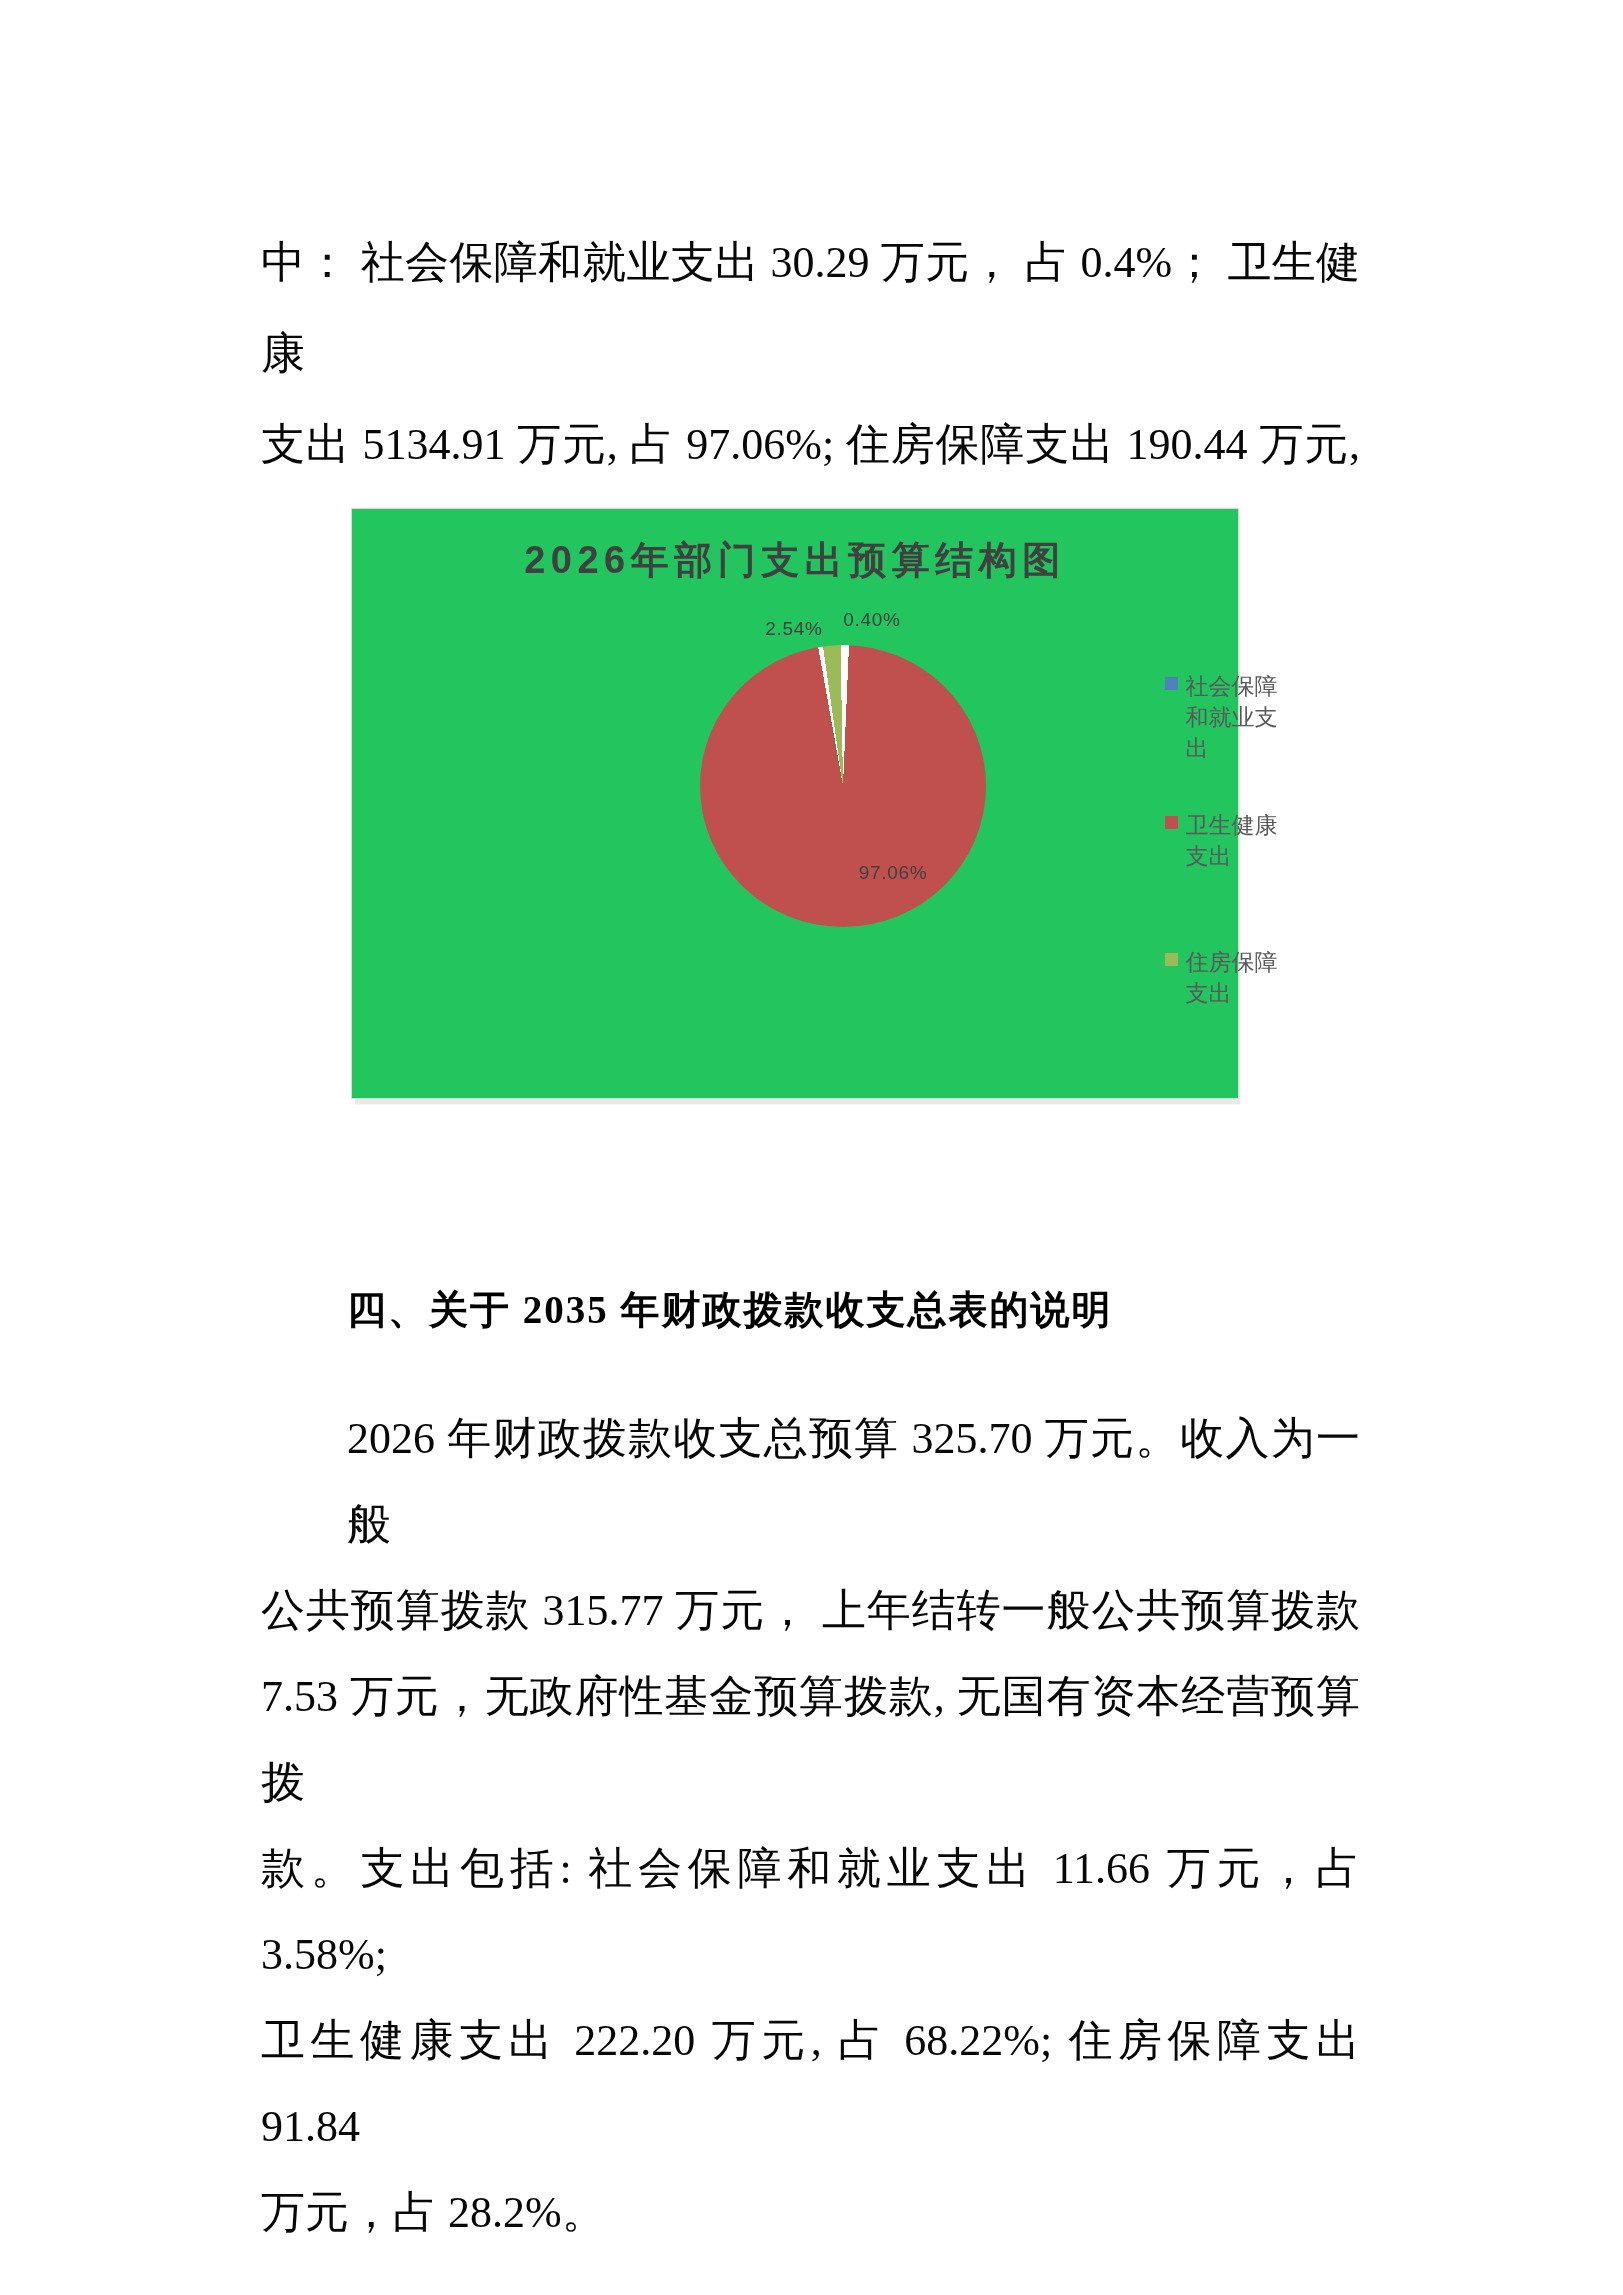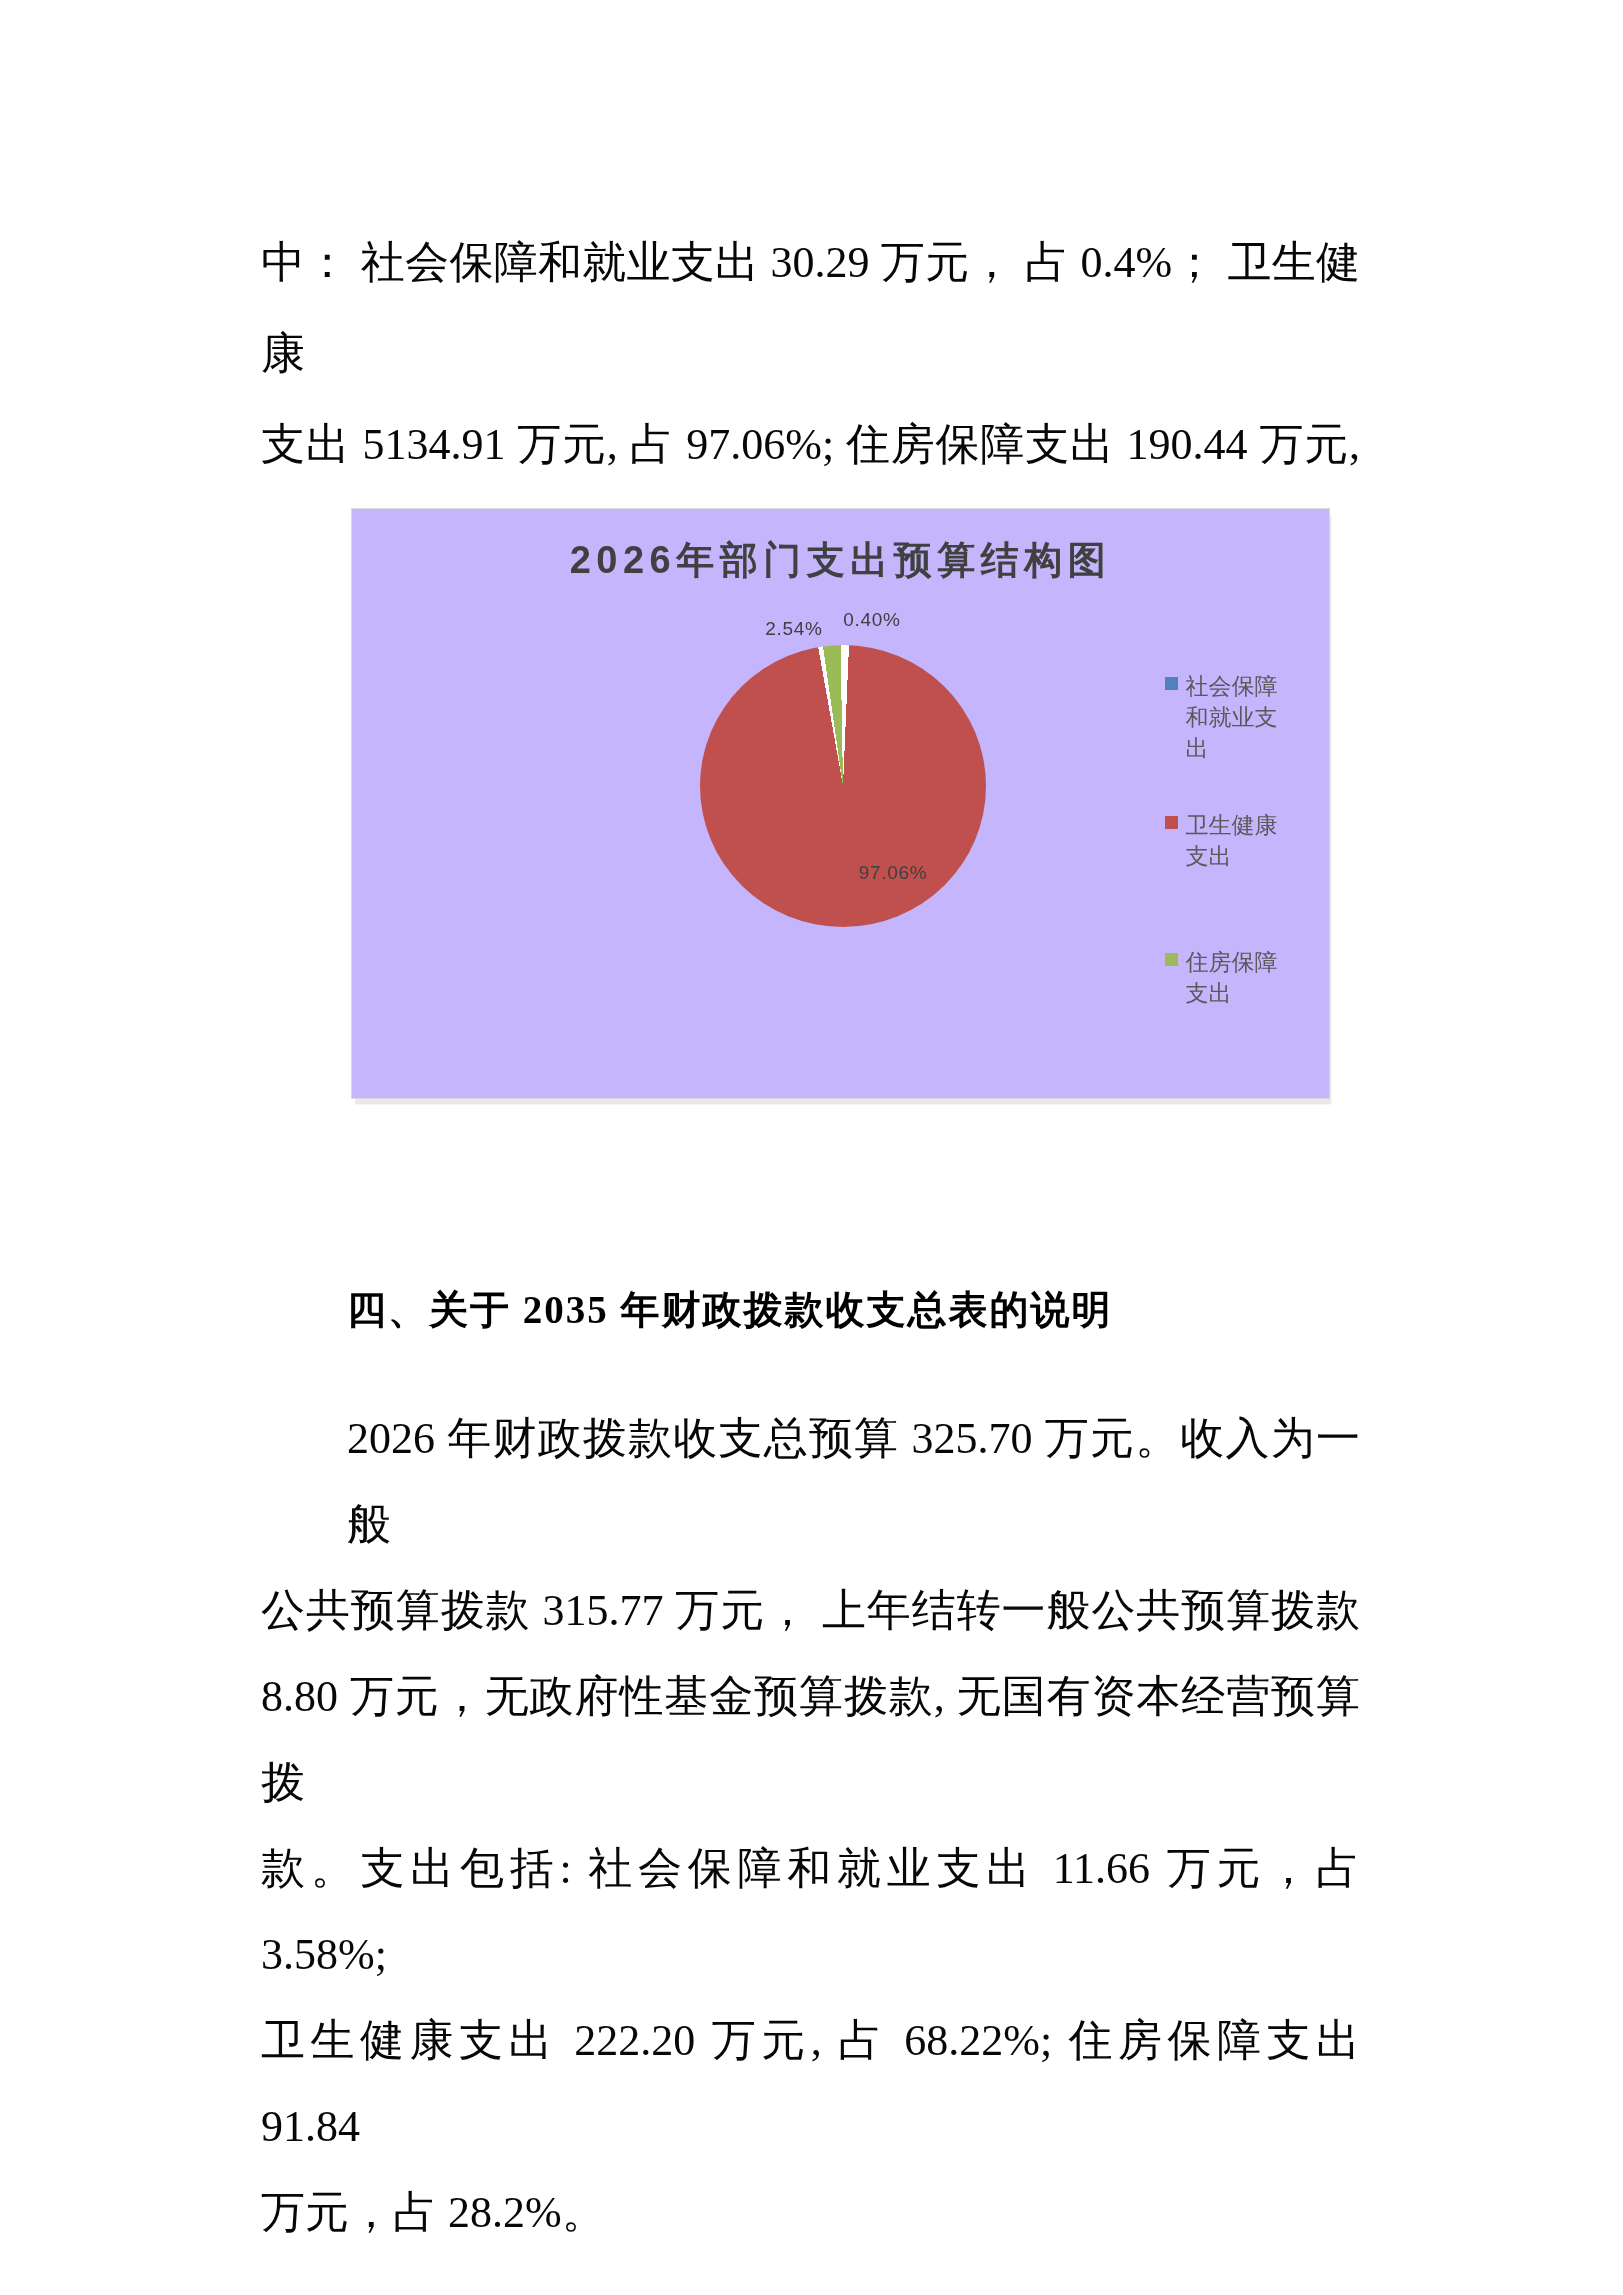--- a/index.html
+++ b/index.html
@@ -17,22 +17,22 @@
   .p2 { top:1396px; }
   .p2 .line { line-height:86px; }
   .indent { padding-left:86px; }
   .heading {
     position:absolute; left:347px; top:1282px; width:1023px;
     font-size:39px; font-weight:bold; letter-spacing:2px; color:#000000;
     line-height:55px;
   }
   
   .chart-box {
-    position:absolute; left:351px; top:508px; width:979px; height:591px;
-    background:#c4b5fd; border:1.4px solid #d9d9d9;
+    position:absolute; left:351px; top:508px; width:888px; height:591px;
+    background:#22c55e; border:1.4px solid #d9d9d9;
     box-shadow:2.7px 6.8px 0 -1.4px #e9e9e9;
     font-family:"Liberation Sans","DejaVu Sans",sans-serif;
   }
   .chart-title {
     position:absolute; top:26px; left:0; width:100%;
     text-align:center; font-size:38px; font-weight:bold;
     letter-spacing:5.5px; color:#404040;
   }
   .pie {
     position:absolute; left:348px; top:136px; width:286px; height:282px;
@@ -89,18 +89,18 @@
       <span class="lab">住房保障支出</span>
     </div>
   </div>
 </div>
 
 <div class="heading">四、关于 2035 年财政拨款收支总表的说明</div>
 
 <div class="para p2">
   <div class="line indent">2026 年财政拨款收支总预算 325.70 万元。收入为一般</div>
   <div class="line">公共预算拨款 315.77 万元， 上年结转一般公共预算拨款</div>
-  <div class="line">8.80 万元，无政府性基金预算拨款, 无国有资本经营预算拨</div>
+  <div class="line">7.53 万元，无政府性基金预算拨款, 无国有资本经营预算拨</div>
   <div class="line">款。支出包括: 社会保障和就业支出 11.66 万元，占 3.58%;</div>
   <div class="line">卫生健康支出 222.20 万元, 占 68.22%; 住房保障支出 91.84</div>
   <div class="line last">万元，占 28.2%。</div>
 </div>
 
 
 </body></html>

